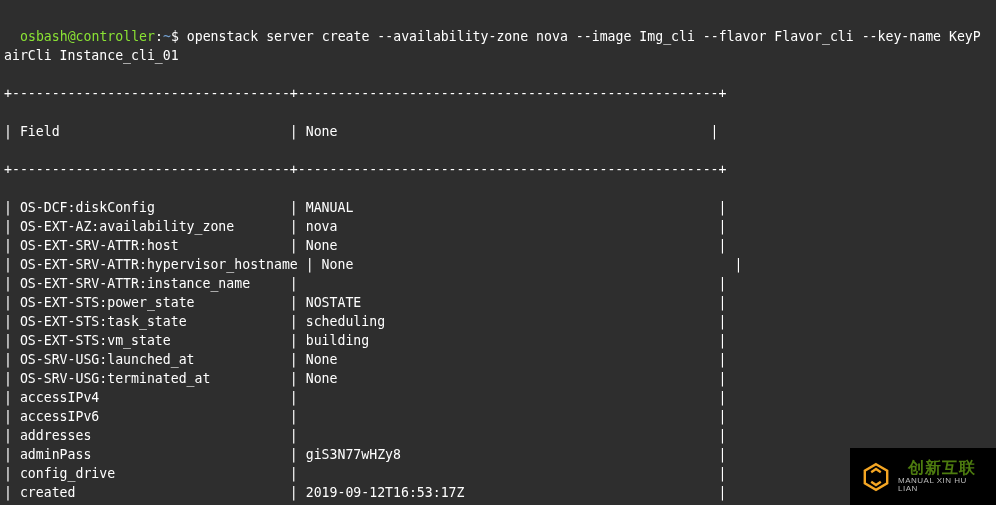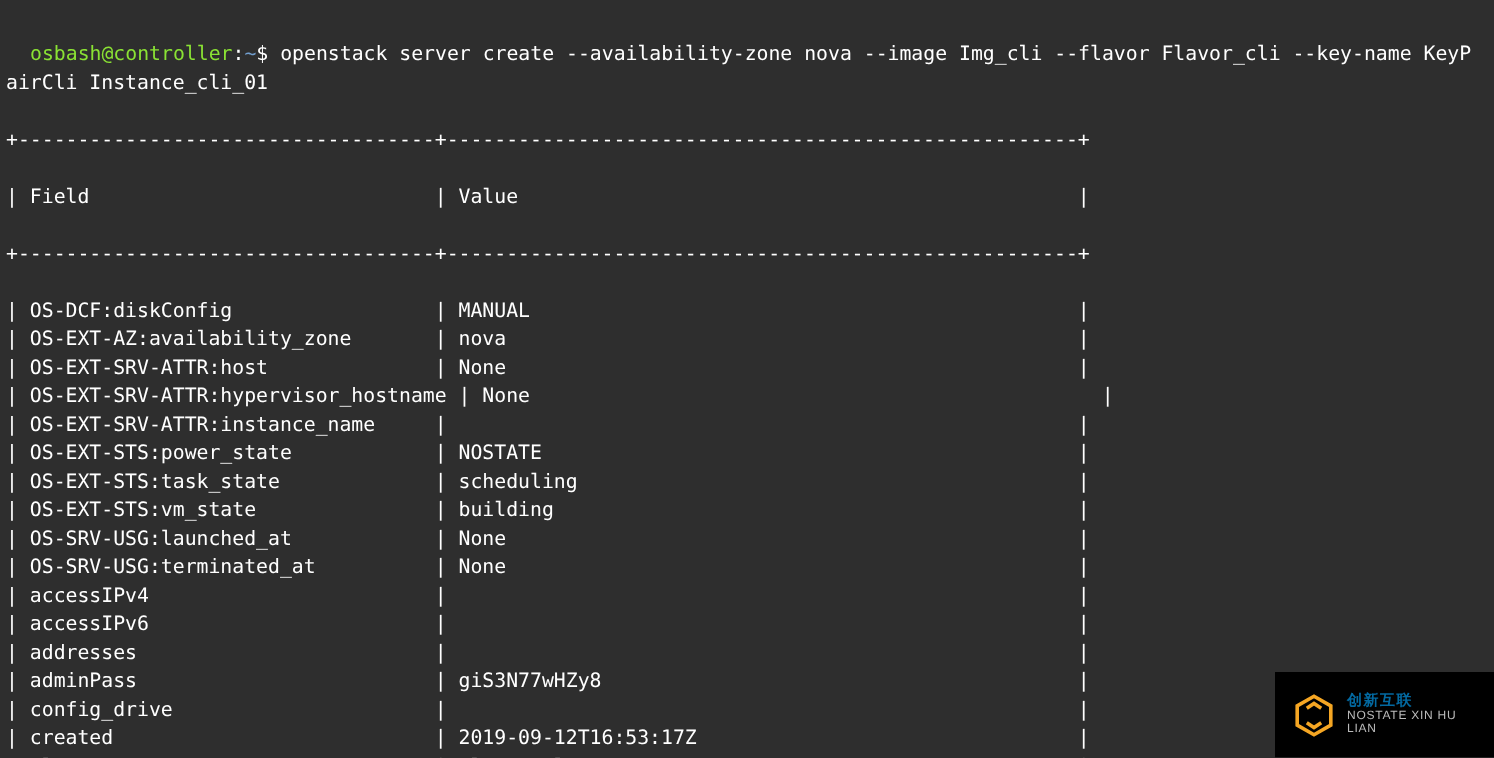--- a/index.html
+++ b/index.html
@@ -33,37 +33,37 @@
     align-items: center;
     gap: 6px;
     padding: 8px 10px;
   }
   .wm-logo {
     width: 32px;
     height: 32px;
     flex-shrink: 0;
   }
   .wm-text { display: flex; flex-direction: column; line-height: 1.1; }
-  .wm-cn { color: #0369a1; font-family: sans-serif; font-size: 10px; font-weight: 600; letter-spacing: 1px; }
+  .wm-cn { color: #4d7c0f; font-family: sans-serif; font-size: 16px; font-weight: 600; letter-spacing: 1px; text-align: center; }
   .wm-en { color: #bbbbbb; font-family: sans-serif; font-size: 8px; letter-spacing: 0.5px; }
 </style>
 </head>
 <body>
 
 <div class="terminal">
 <span class="row"><span class="prompt-user">osbash@controller</span><span class="prompt-colon">:</span><span class="prompt-path">~</span><span class="prompt-dollar">$ </span><span class="cmd">openstack server create --availability-zone nova --image Img_cli --flavor Flavor_cli --key-name KeyP
 airCli Instance_cli_01</span></span>
 <span class="row">+-----------------------------------+-----------------------------------------------------+</span>
-<span class="row">| Field                             | Value                                               |</span>
+<span class="row">| Field                             | None                                               |</span>
 <span class="row">+-----------------------------------+-----------------------------------------------------+</span>
 <span class="row">| OS-DCF:diskConfig                 | MANUAL                                              |</span><span class="row">| OS-EXT-AZ:availability_zone       | nova                                                |</span><span class="row">| OS-EXT-SRV-ATTR:host              | None                                                |</span><span class="row">| OS-EXT-SRV-ATTR:hypervisor_hostname | None                                                |</span><span class="row">| OS-EXT-SRV-ATTR:instance_name     |                                                     |</span><span class="row">| OS-EXT-STS:power_state            | NOSTATE                                             |</span><span class="row">| OS-EXT-STS:task_state             | scheduling                                          |</span><span class="row">| OS-EXT-STS:vm_state               | building                                            |</span><span class="row">| OS-SRV-USG:launched_at            | None                                                |</span><span class="row">| OS-SRV-USG:terminated_at          | None                                                |</span><span class="row">| accessIPv4                        |                                                     |</span><span class="row">| accessIPv6                        |                                                     |</span><span class="row">| addresses                         |                                                     |</span><span class="row">| adminPass                         | giS3N77wHZy8                                        |</span><span class="row">| config_drive                      |                                                     |</span><span class="row">| created                           | 2019-09-12T16:53:17Z                                |</span><span class="row">| flavor                            | Flavor_cli (a9ba5ac6-c9a0-4ceb-8f5b-47edd6aea8a1)   |</span>
 </div>
 
 <div class="watermark">
   <svg class="wm-logo" viewBox="0 0 40 40">
     <path d="M20 4 L34 12 L34 28 L20 36 L6 28 L6 12 Z" fill="none" stroke="#f5a623" stroke-width="3"></path>
     <path d="M14 14 L20 10 L26 14 M14 26 L20 30 L26 26" fill="none" stroke="#f5a623" stroke-width="3"></path>
   </svg>
   <div class="wm-text">
     <span class="wm-cn">创新互联</span>
-    <span class="wm-en">NOSTATE XIN HU LIAN</span>
+    <span class="wm-en">MANUAL XIN HU LIAN</span>
   </div>
 </div>
 
 </body></html>

